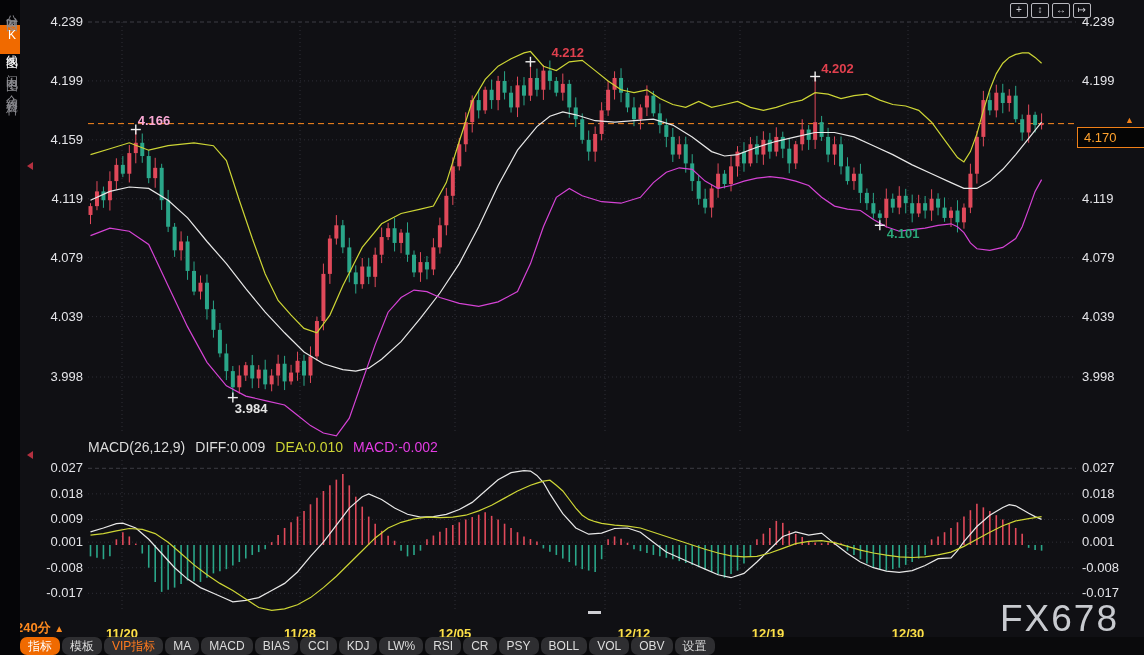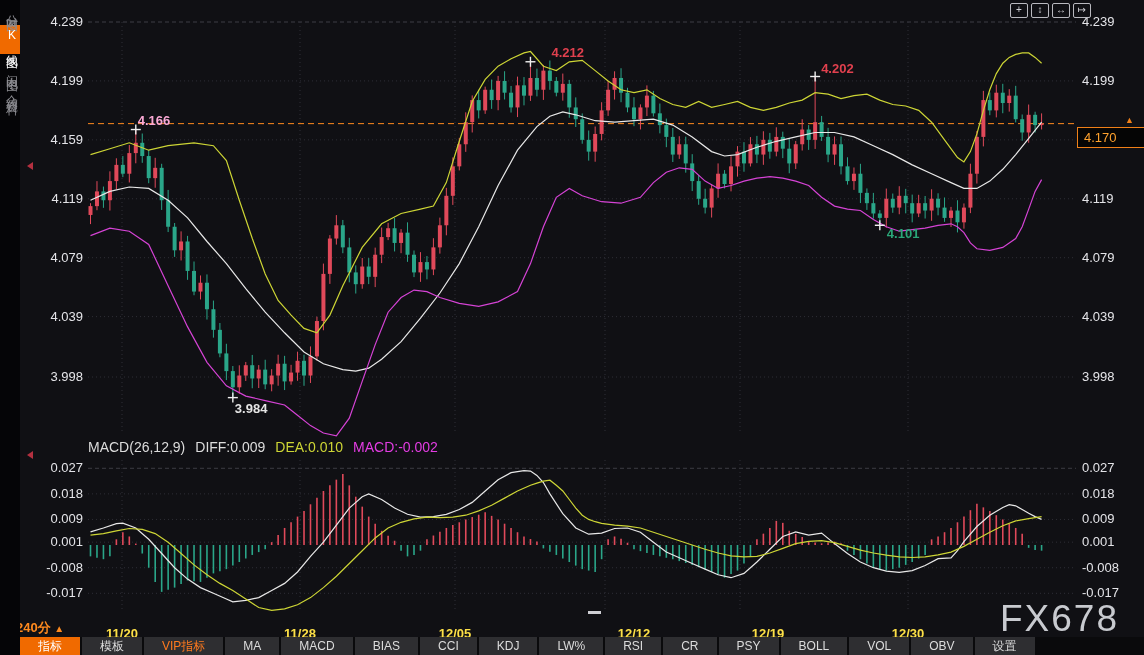--- a/index.html
+++ b/index.html
@@ -27,21 +27,21 @@
     color:#ff8a1e;z-index:3;cursor:pointer;}
   .periodlbl .arr{font-size:10px;}
   .anno{position:absolute;font-size:13px;font-weight:bold;z-index:3;white-space:nowrap;}
   .pricebox{position:absolute;left:1077px;width:62px;height:19px;background:#050505;
     border:1.5px solid #f08018;color:#ffa22e;font-size:13px;line-height:19px;
     padding-left:6px;z-index:5;}
   .pricearrow{position:absolute;left:1125px;color:#f08018;font-size:9px;z-index:5;}
   #toolbar{position:absolute;left:20px;top:637px;height:18px;display:flex;gap:2px;
     z-index:4;background:#0a0a0c;width:1124px;}
   #toolbar .tbtn{background:#2e2e31;color:#dcdcdc;font-size:12px;line-height:18px;
-    padding:0 18px;cursor:pointer;white-space:nowrap;}
+    padding:0 8px;cursor:pointer;white-space:nowrap;border-radius:7px;}
   #toolbar .tbtn.active{background:#f06a00;color:#fff;}
   #toolbar .tbtn.vip{color:#ff7a1e;}
   .watermark{position:absolute;left:1000px;top:598px;font-size:37px;font-weight:500;
     letter-spacing:2px;color:rgba(216,218,224,0.92);z-index:6;}
   .grip{position:absolute;left:588px;top:611px;width:13px;height:3px;background:#cfcfd4;z-index:3;}
 </style>
 </head>
 <body>
 
 <div class="app">

